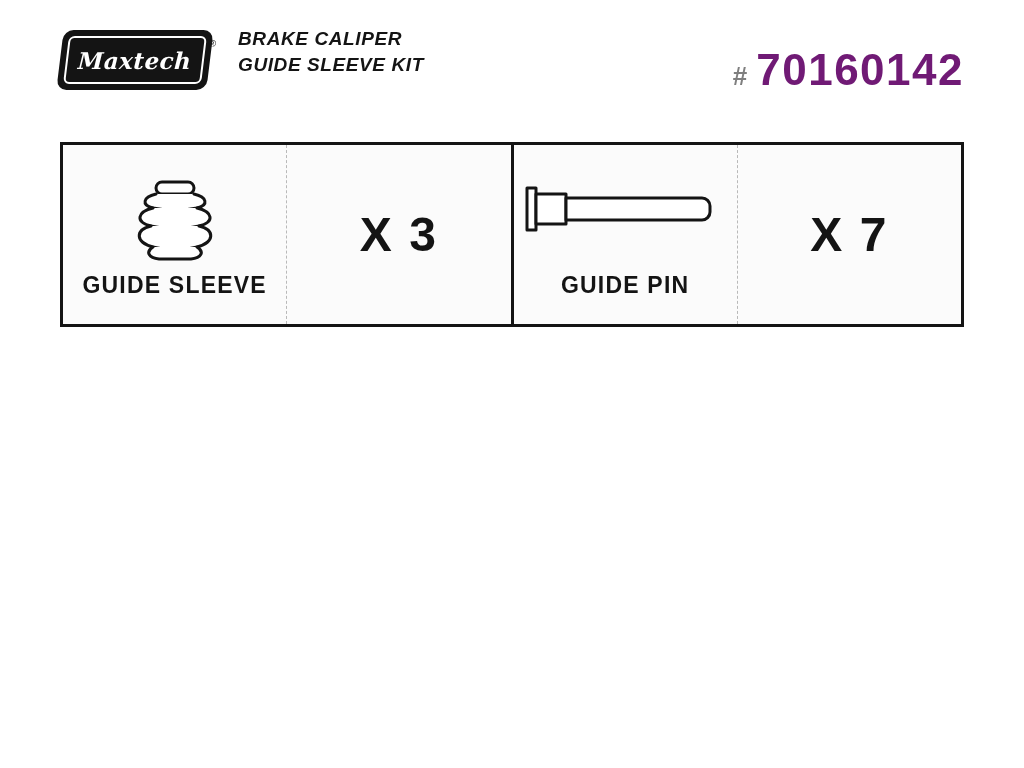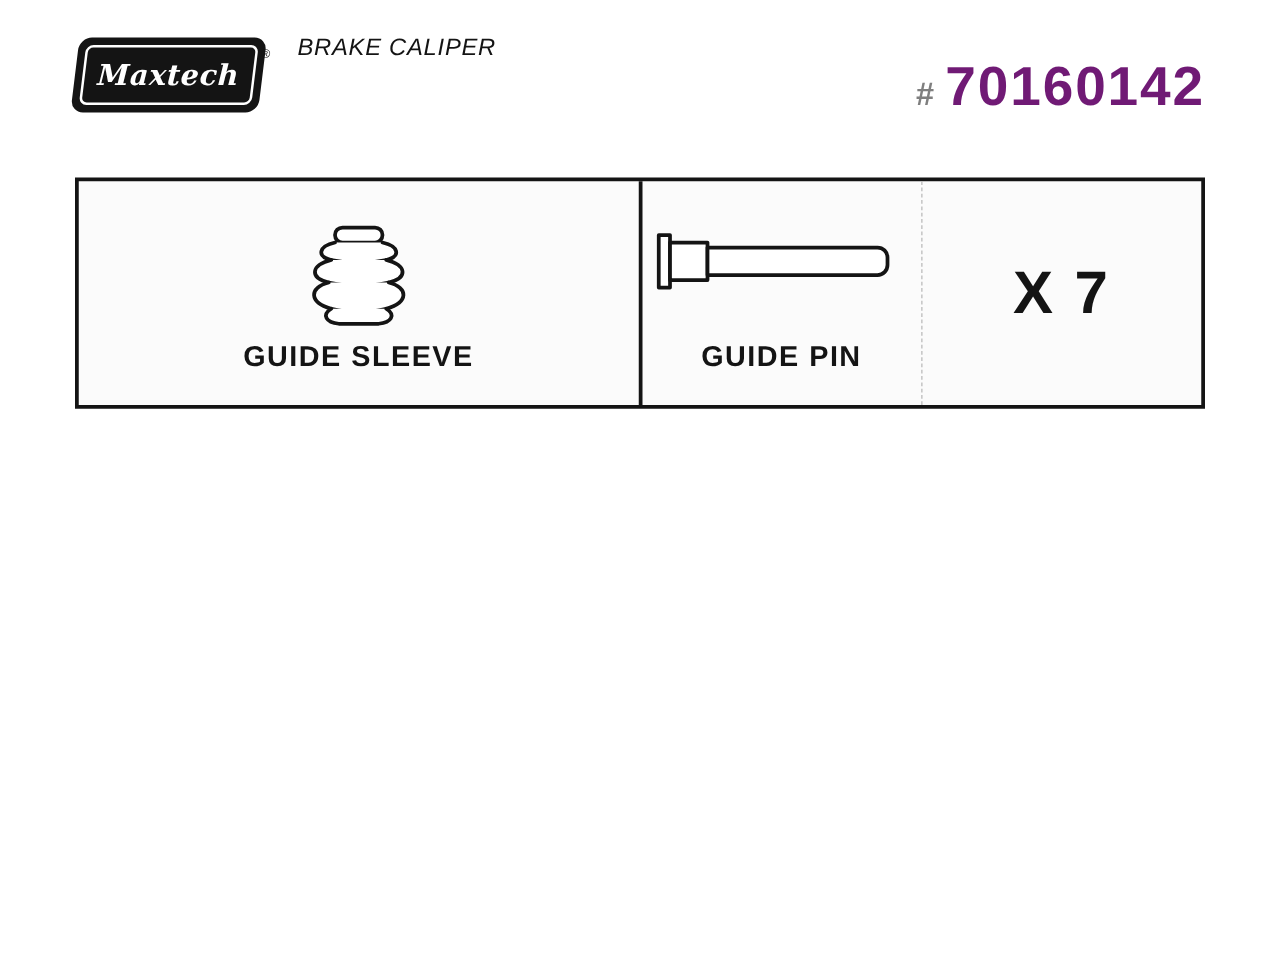--- a/index.html
+++ b/index.html
@@ -65,21 +65,21 @@
     font-size: 10px;
     color: #141414;
     font-family: "Liberation Sans", sans-serif;
   }
 
   .title-block {
     position: absolute;
     left: 178px;
     top: 0;
     font-style: italic;
-    font-weight: normal;
+    font-weight: bold;
     font-size: 19px;
     line-height: 26px;
     letter-spacing: 0.6px;
     color: #141414;
     font-family: "Liberation Sans", sans-serif;
   }
 
   .partno {
     position: absolute;
     right: 0;
@@ -168,20 +168,21 @@
 
   <div class="brand-badge">
     <div class="brand-badge-inner">
       <span class="brand-name">Maxtech</span>
       <span class="brand-reg">®</span>
     </div>
   </div>
 
   <div class="title-block">
     <div>BRAKE CALIPER</div>
+    <div>GUIDE SLEEVE KIT</div>
   </div>
 
   <div class="partno">
     <span class="hash">#</span>
     <span class="num">70160142</span>
   </div>
 </div>
 
 <div class="parts-table">
 
@@ -196,20 +197,23 @@
             <path d="M41 24 C 28 27 26 35 38 38 C 52 41 68 41 82 38 C 94 35 92 27 79 24" fill="#ffffff"></path>
             <path d="M38 38 C 22 42 20 52 36 56 C 54 60 66 60 84 56 C 100 52 98 42 82 38" fill="#ffffff"></path>
             <path d="M36 56 C 20 60 20 72 38 77 C 54 81 66 81 82 77 C 100 72 100 60 84 56" fill="#ffffff"></path>
 
             <path d="M38 77 C 30 82 34 88 44 89 h32 c10 -1 14 -7 6 -12" fill="#ffffff"></path>
           </g>
         </svg>
       </div>
       <div class="part-label">GUIDE SLEEVE</div>
     </div>
+    <div class="part-cell qty">
+      <div class="qty-text">X 3</div>
+    </div>
   </div>
 
   <div class="part-group">
     <div class="part-cell art-cell">
       <div class="art">
         <svg width="210" height="92" viewBox="0 0 210 92" aria-hidden="true">
           <g fill="#ffffff" stroke="#141414" stroke-width="3" stroke-linejoin="round" stroke-linecap="round">
 
             <rect x="7" y="18" width="9" height="42"></rect>
 

